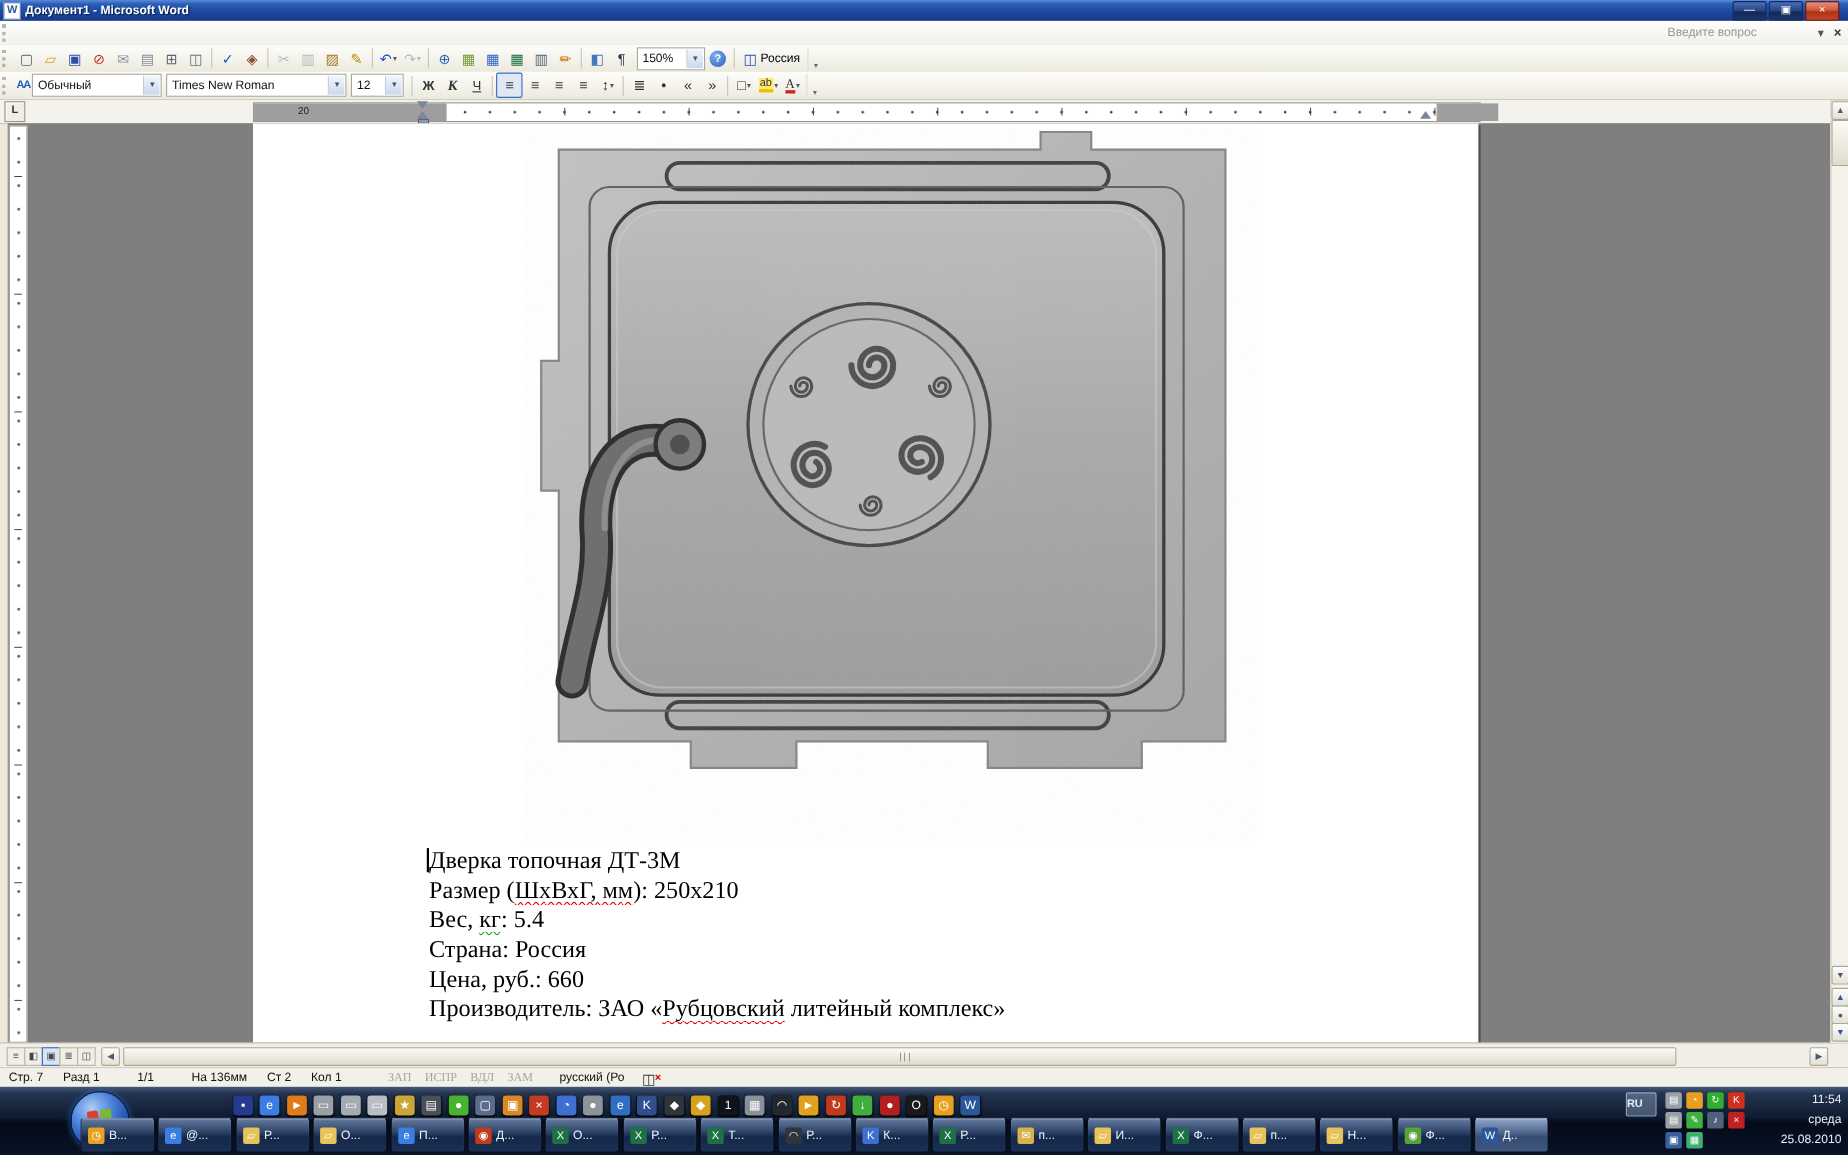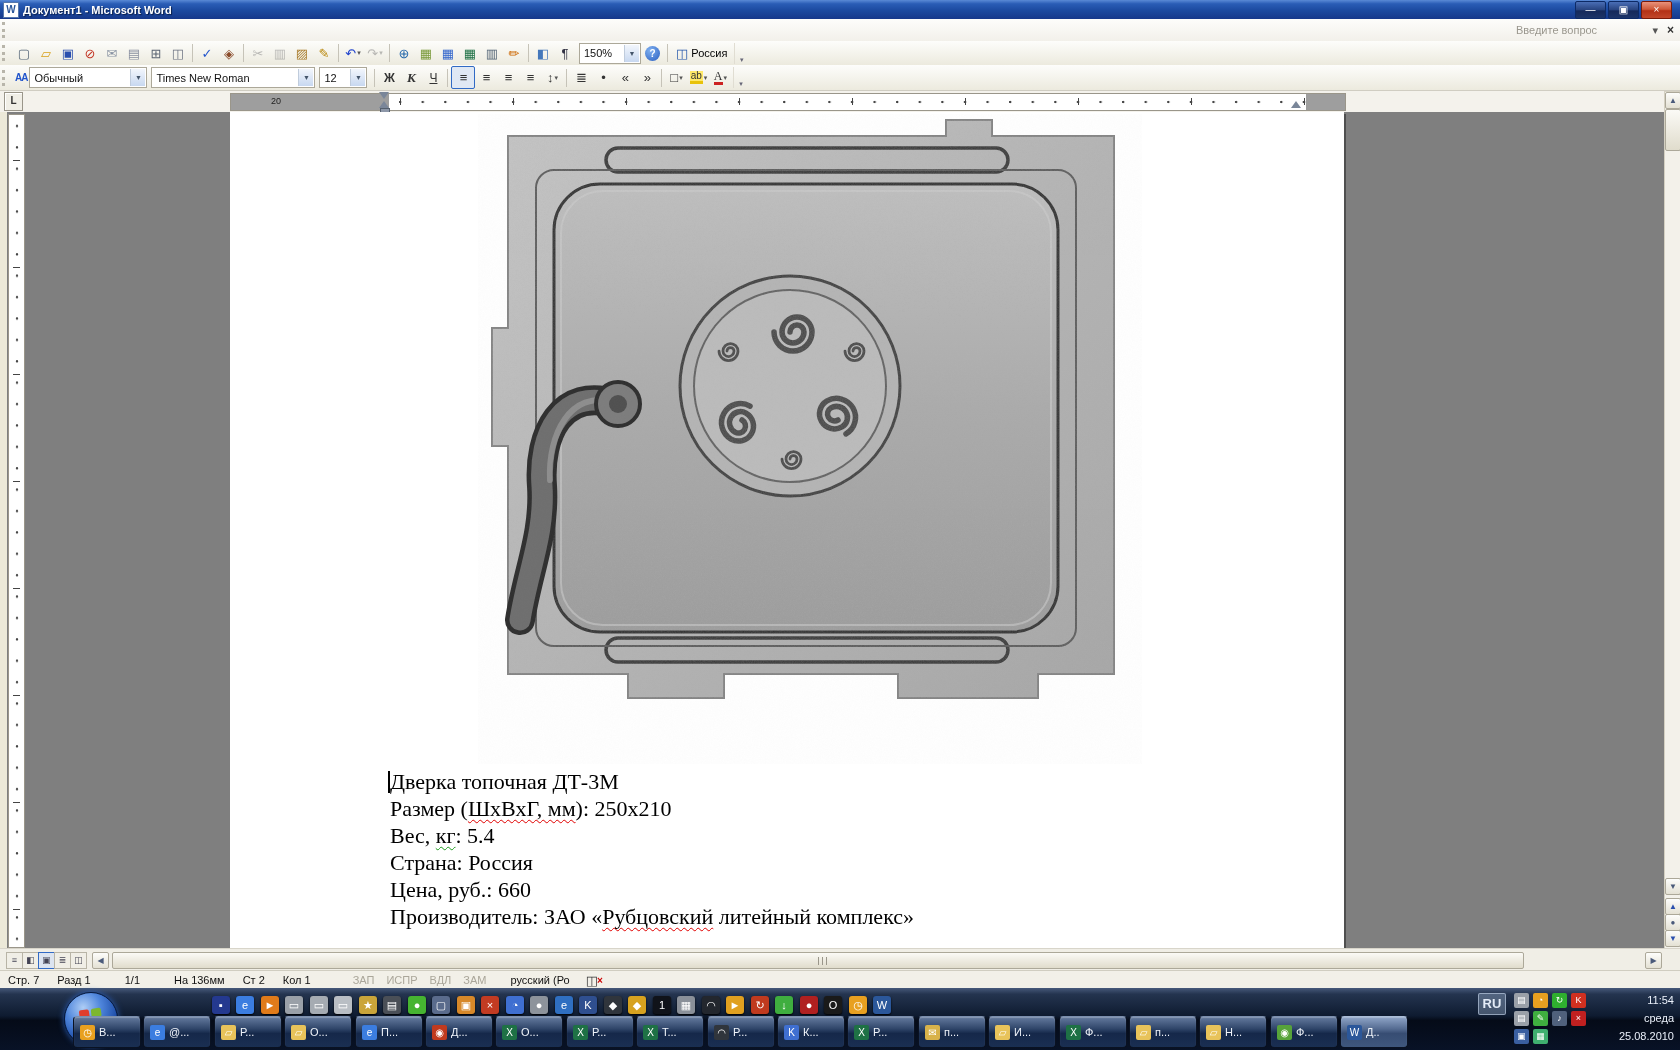--- a/index.html
+++ b/index.html
@@ -62,21 +62,21 @@
   #ruler-row{left:0;top:91px;width:1680px;height:21px;background:#f4f2ec;}
   #tab-selector{left:4px;top:1px;width:17px;height:17px;background:#f0eee6;border:1px solid #9a968a;
     box-shadow:inset 1px 1px 0 #fff;color:#333;font-weight:bold;font-size:10px;text-align:center;line-height:16px;}
   #hruler{left:230px;top:2px;width:1114px;height:16px;background:#fff;border:1px solid #9a968a;
     background-image:
       linear-gradient(90deg,#444 1px,transparent 1px),
       radial-gradient(circle at 11px 8px,#444 0.8px,transparent 1.6px);
     background-size:113px 7px,22.6px 16px;
     background-position:56px 4px,0 0;
     background-repeat:repeat-x,repeat;}
-  .hruler-gray{position:absolute;top:0;bottom:0;background:#9e9e9e;border:0;}
+  .hruler-gray{position:absolute;top:0;bottom:0;background:#9e9e9e;border:0;padding-left:17px;}
   .ruler-num{position:absolute;top:2px;font-size:9px;color:#333;transform:translateX(-50%);background:transparent;}
   .ruler-num.in-margin{color:#222;}
   #indent-first{left:379px;top:1px;width:0;height:0;border-left:5px solid transparent;border-right:5px solid transparent;border-top:7px solid #7a8699;}
   #indent-hang{left:379px;top:10px;width:0;height:0;border-left:5px solid transparent;border-right:5px solid transparent;border-bottom:7px solid #7a8699;}
   #indent-box{left:380px;top:17px;width:8px;height:4px;background:#8d97a8;border:1px solid #55606e;}
   #indent-right{left:1291px;top:10px;width:0;height:0;border-left:5px solid transparent;border-right:5px solid transparent;border-bottom:7px solid #7a8699;}
 
   
   #docarea{left:0;top:112px;width:1664px;height:836px;background:#7f7f7f;overflow:hidden;}
   #frame-strip{left:0;top:0;width:7px;height:836px;background:#ece9d8;}
@@ -106,21 +106,21 @@
   .view-btn.pressed{background:#dce4f0;border:1px solid #316ac5;}
   #hthumb{left:112px;top:3px;width:1410px;height:15px;}
   .grip-dots{position:absolute;left:50%;top:4px;width:12px;height:8px;
     background:repeating-linear-gradient(90deg,#9a968a 0 1px,transparent 1px 4px);}
 
   
   #statusbar{left:0;top:970px;width:1680px;height:18px;background:#f2f0e8;border-top:1px solid #d0cdc0;
     display:flex;align-items:center;color:#111;}
   #statusbar span{margin-right:0;}
   .st{margin-left:18px;white-space:nowrap;}
-  .st-flag{margin-left:12px;color:#aaa69a;}
+  .st-flag{margin-left:12px;color:#aaa69a;font-family:Liberation Serif, serif;}
   #spell-icon{position:relative;margin-left:16px;font-size:13px;color:#333;}
   #spell-icon .sx{position:absolute;right:-5px;top:2px;color:#cc0000;font-size:10px;font-weight:bold;}
 
   
   #taskbar{left:0;top:988px;width:1680px;height:62px;
     background:linear-gradient(180deg,#46597a 0%,#24344f 10%,#0e1b30 45%,#050b18 52%,#081226 100%);}
   #start-orb{left:64px;top:4px;width:52px;height:52px;border-radius:50%;
     background:radial-gradient(circle at 35% 28%,#aecdf5 0%,#4f86dc 35%,#1b4aa6 70%,#0b2d72 100%);
     border:1px solid #071c44;box-shadow:0 0 6px #2a5db6;display:flex;align-items:center;justify-content:center;}
   #orb-flag{width:22px;height:20px;display:grid;grid-template-columns:1fr 1fr;grid-template-rows:1fr 1fr;gap:2px;transform:rotate(-8deg);}
@@ -129,22 +129,22 @@
     color:#fff;font-size:11px;line-height:18px;text-align:center;box-shadow:0 1px 2px #000;}
   .task-btn{position:absolute;top:28px;width:66px;height:30px;border-radius:4px;
     background:linear-gradient(180deg,#647a9e 0%,#2e4468 40%,#15284a 55%,#1a2f52 100%);
     border:1px solid #0a1222;border-top-color:#7b8fae;box-shadow:inset 0 1px 1px rgba(255,255,255,.25);
     display:flex;align-items:center;color:#f0f4fa;}
   .task-btn.active{background:linear-gradient(180deg,#8fa5c8 0%,#546b91 40%,#374d73 55%,#3f577d 100%);border-top-color:#aabdd8;}
   .task-icon{width:15px;height:15px;border-radius:2px;margin:0 4px 0 6px;background:var(--c,#888);
     color:#fff;font-size:10px;line-height:15px;text-align:center;flex:none;}
   .task-label{font-size:11px;white-space:nowrap;overflow:hidden;}
   #lang-box{left:1478px;top:5px;width:26px;height:20px;background:rgba(170,192,222,.35);
-    border:1px solid rgba(210,224,245,.55);border-radius:2px;color:#e4ecf8;font-size:13px;font-weight:bold;
-    text-align:center;line-height:19px;}
+    border:1px solid rgba(210,224,245,.55);border-radius:2px;color:#e4ecf8;font-size:10px;font-weight:bold;
+    text-align:left;line-height:19px;}
   .tray-icon{position:absolute;width:15px;height:15px;border-radius:2px;background:var(--c,#777);
     color:#fff;font-size:9px;line-height:15px;text-align:center;}
   #clock-block{left:1592px;top:3px;width:82px;text-align:right;color:#eaf0fa;line-height:18px;font-size:11px;}
 </style>
 </head>
 <body>
 
 <div id="screen">
 
   <div id="titlebar" class="abs">

